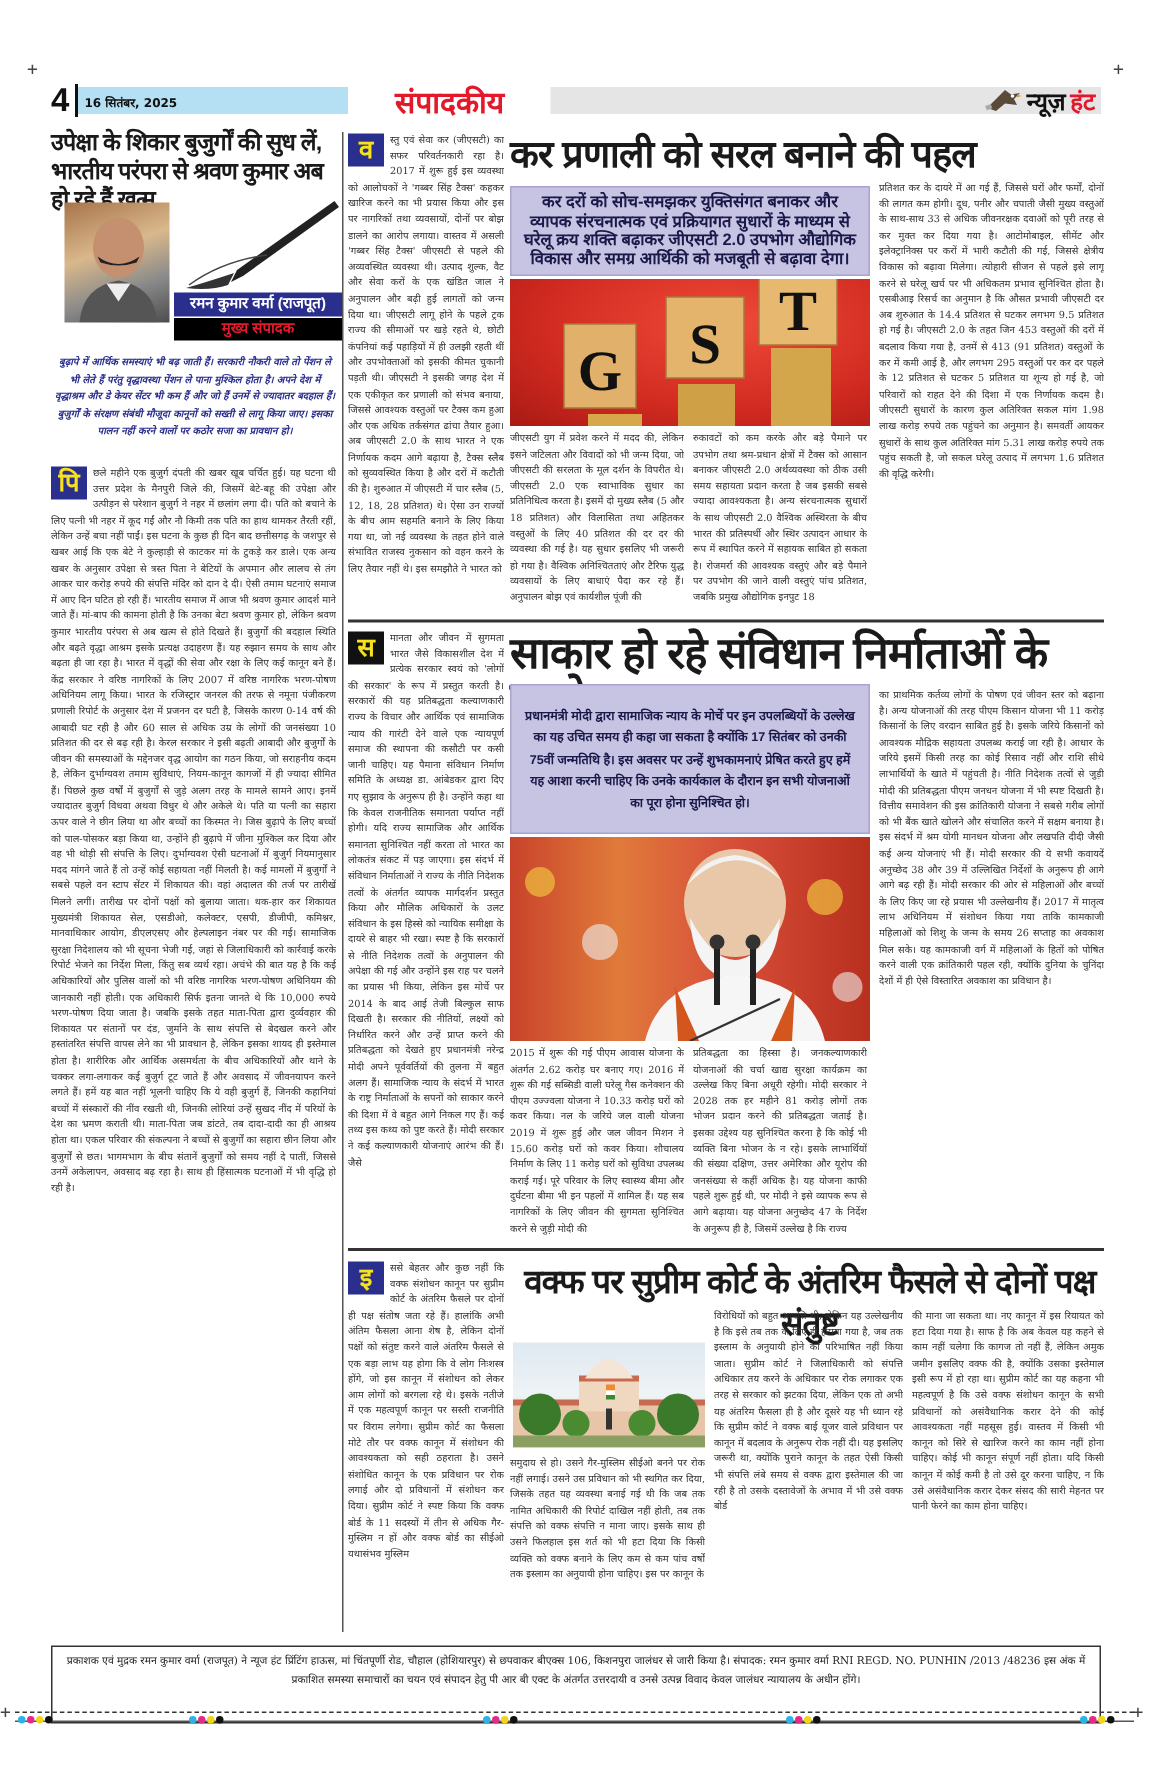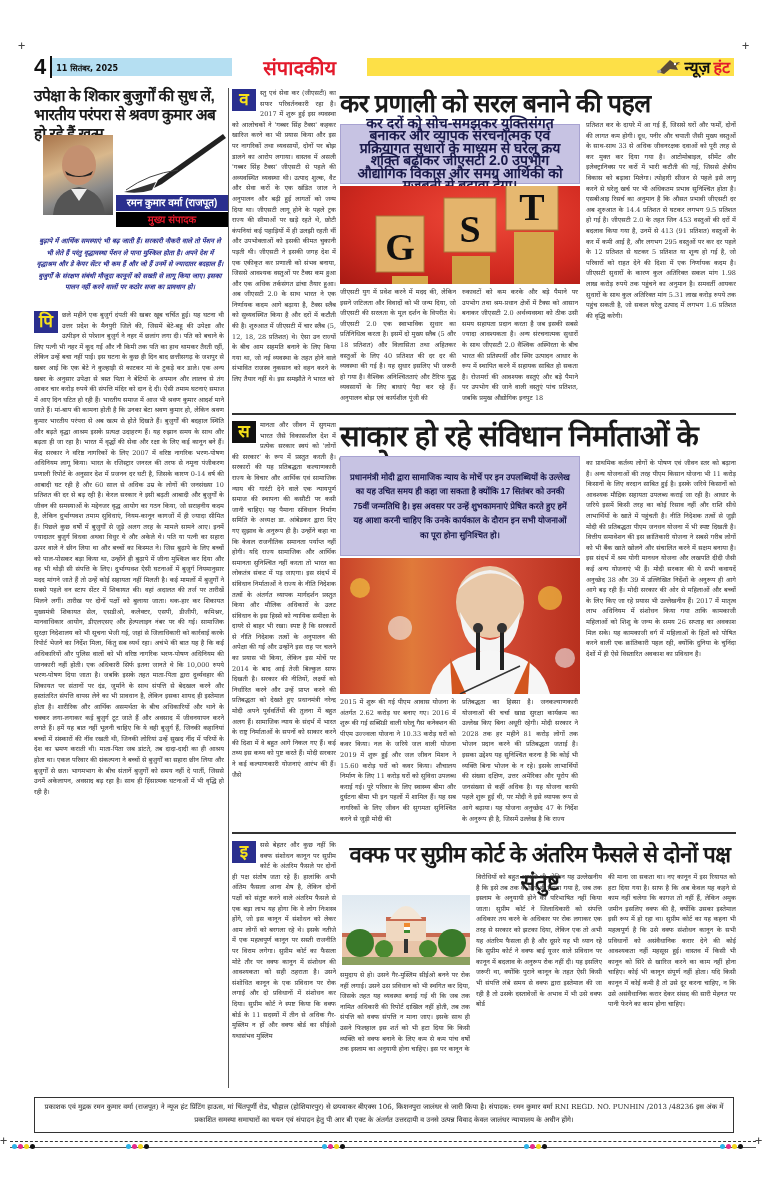--- a/index.html
+++ b/index.html
@@ -5,21 +5,21 @@
   * { box-sizing: border-box; margin: 0; padding: 0; }
   html, body { width: 768px; height: 1187px; background: #ffffff; overflow: hidden; }
   body { position: relative; font-family: "DejaVu Sans", sans-serif; color: #222; }
 
   .crop { position: absolute; font-size: 12px; color: #444; font-family: "DejaVu Sans Mono", monospace; line-height: 1; }
 
   .masthead { position: absolute; left: 34px; top: 55px; width: 700px; height: 24px; display: flex; align-items: center; }
   .page-num { font-family: "Liberation Sans", sans-serif; font-weight: bold; font-size: 22px; color: #111; padding-right: 4px; border-right: 2px solid #111; line-height: 22px; background: #fff; }
   .band-left { flex: 0 0 180px; height: 18px; background: #b5dff2; display: flex; align-items: center; padding-left: 4px; font-size: 8px; font-weight: bold; color: #111; }
   .band-title { flex: 0 0 135px; text-align: center; font-size: 20px; font-weight: bold; color: #e3192b; font-family: "Liberation Sans", sans-serif; }
-  .band-right { flex: 1; height: 18px; background: #fde047; display: flex; justify-content: flex-end; align-items: center; padding-right: 4px; }
+  .band-right { flex: 1; height: 18px; background: #e5e5e5; display: flex; justify-content: flex-end; align-items: center; padding-right: 4px; }
   .logo { display: flex; align-items: center; gap: 3px; font-weight: bold; font-size: 16px; font-family: "Liberation Sans", sans-serif; }
   .logo .eagle { width: 26px; height: 18px; position: relative; }
   .logo .l1 { color: #111; }
   .logo .l2 { color: #e3192b; font-family: Liberation Serif, serif; }
 
   .col { position: absolute; font-family: "DejaVu Serif", serif; font-size: 6.5px; line-height: 10.6px; color: #333; text-align: justify; overflow: hidden; }
   .rule-v { position: absolute; width: 1px; background: #555; }
   .rule-h { position: absolute; height: 2px; background: #333; }
 
   .headline { position: absolute; font-family: "Liberation Sans", sans-serif; font-weight: bold; color: #1a1a1a; letter-spacing: -0.5px; }
@@ -27,38 +27,38 @@
   .drop.blue { background: #2a2f8e; color: #f7e11a; }
   .drop.black { background: #111; color: #f7e11a; }
 
   .callout { position: absolute; background: #c7c3e3; border: 1px solid #a8a3d1; text-align: center; font-family: "Liberation Sans", sans-serif; font-weight: bold; color: #1a1a4a; display: flex; align-items: center; justify-content: center; padding: 4px 8px; }
 
   .photo { position: absolute; overflow: hidden; }
   .byline-name { position: absolute; background: #2a2f8e; color: #fff; font-size: 10px; font-weight: bold; text-align: center; font-family: "Liberation Sans", sans-serif; }
   .byline-role { position: absolute; background: #000000; color: #e3192b; font-size: 10px; font-weight: bold; text-align: center; font-family: "Liberation Sans", sans-serif; }
   .intro { position: absolute; font-family: "DejaVu Sans", sans-serif; font-style: italic; font-weight: bold; font-size: 6.6px; line-height: 11.5px; color: #2a2f8e; text-align: center; }
 
-  .footer-box { position: absolute; left: 34px; top: 1097px; width: 700px; height: 36px; border: 1px solid #333; font-family: "DejaVu Serif", serif; font-size: 7px; line-height: 13px; text-align: center; padding: 3px 6px; color: #222; }
+  .footer-box { position: absolute; left: 34px; top: 1097px; width: 700px; height: 52px; border: 1px solid #333; font-family: "DejaVu Serif", serif; font-size: 7px; line-height: 13px; text-align: center; padding: 3px 6px; color: #222; }
   .dashline { position: absolute; left: 10px; top: 1141px; width: 746px; border-top: 1px dashed #333; }
   .regline { position: absolute; left: 10px; top: 1147px; width: 746px; height: 1px; background: #555; }
   .regmark { position: absolute; top: 1144px; display: flex; gap: 1px; }
   .regmark span { width: 5px; height: 5px; border-radius: 50%; display: inline-block; }
 </style>
 </head>
 <body>
 
 <div class="crop" style="left:18px;top:40px;">+</div>
 <div class="crop" style="left:742px;top:40px;">+</div>
 <div class="crop" style="left:0px;top:1135px;">+</div>
 <div class="crop" style="left:755px;top:1135px;">+</div>
 
 <div class="masthead">
   <span class="page-num">4</span>
   <div class="band-left">
-    <span>11 सितंबर, 2025</span>
+    <span>16 सितंबर, 2025</span>
   </div>
   <div class="band-title">संपादकीय</div>
   <div class="band-right">
     <div class="logo">
       <span class="eagle">
         <svg width="26" height="18" viewBox="0 0 26 18">
           <path d="M2 14 L10 6 L14 2 L18 5 L24 4 L20 8 L22 12 L14 11 L8 16 Z" fill="#5a4a3a"></path>
           <circle cx="19" cy="6" r="1.2" fill="#fff"></circle>
           <path d="M22 5 L25 6 L22 7 Z" fill="#e0a020"></path>
           <rect x="1" y="12" width="4" height="3" fill="#aaa" transform="rotate(-20 3 13)"></rect>
@@ -96,21 +96,21 @@
   <span class="drop blue">पि</span><span>छले महीने एक बुजुर्ग दंपती की खबर खूब चर्चित हुई। यह घटना थी उत्तर प्रदेश के मैनपुरी जिले की, जिसमें बेटे-बहू की उपेक्षा और उत्पीड़न से परेशान बुजुर्ग ने नहर में छलांग लगा दी। पति को बचाने के लिए पत्नी भी नहर में कूद गईं और नौ किमी तक पति का हाथ थामकर तैरती रहीं, लेकिन उन्हें बचा नहीं पाईं। इस घटना के कुछ ही दिन बाद छत्तीसगढ़ के जशपुर से खबर आई कि एक बेटे ने कुल्हाड़ी से काटकर मां के टुकड़े कर डाले। एक अन्य खबर के अनुसार उपेक्षा से त्रस्त पिता ने बेटियों के अपमान और लालच से तंग आकर चार करोड़ रुपये की संपत्ति मंदिर को दान दे दी। ऐसी तमाम घटनाएं समाज में आए दिन घटित हो रही हैं। भारतीय समाज में आज भी श्रवण कुमार आदर्श माने जाते हैं। मां-बाप की कामना होती है कि उनका बेटा श्रवण कुमार हो, लेकिन श्रवण कुमार भारतीय परंपरा से अब खत्म से होते दिखते हैं। बुजुर्गों की बदहाल स्थिति और बढ़ते वृद्धा आश्रम इसके प्रत्यक्ष उदाहरण हैं। यह रुझान समय के साथ और बढ़ता ही जा रहा है। भारत में वृद्धों की सेवा और रक्षा के लिए कई कानून बने हैं। केंद्र सरकार ने वरिष्ठ नागरिकों के लिए 2007 में वरिष्ठ नागरिक भरण-पोषण अधिनियम लागू किया। भारत के रजिस्ट्रार जनरल की तरफ से नमूना पंजीकरण प्रणाली रिपोर्ट के अनुसार देश में प्रजनन दर घटी है, जिसके कारण 0-14 वर्ष की आबादी घट रही है और 60 साल से अधिक उम्र के लोगों की जनसंख्या 10 प्रतिशत की दर से बढ़ रही है। केरल सरकार ने इसी बढ़ती आबादी और बुजुर्गों के जीवन की समस्याओं के मद्देनजर वृद्ध आयोग का गठन किया, जो सराहनीय कदम है, लेकिन दुर्भाग्यवश तमाम सुविधाएं, नियम-कानून कागजों में ही ज्यादा सीमित हैं। पिछले कुछ वर्षों में बुजुर्गों से जुड़े अलग तरह के मामले सामने आए। इनमें ज्यादातर बुजुर्ग विधवा अथवा विधुर थे और अकेले थे। पति या पत्नी का सहारा ऊपर वाले ने छीन लिया था और बच्चों का किस्मत ने। जिस बुढ़ापे के लिए बच्चों को पाल-पोसकर बड़ा किया था, उन्होंने ही बुढ़ापे में जीना मुश्किल कर दिया और वह भी थोड़ी सी संपत्ति के लिए। दुर्भाग्यवश ऐसी घटनाओं में बुजुर्ग नियमानुसार मदद मांगने जाते हैं तो उन्हें कोई सहायता नहीं मिलती है। कई मामलों में बुजुर्गों ने सबसे पहले वन स्टाप सेंटर में शिकायत की। वहां अदालत की तर्ज पर तारीखें मिलने लगीं। तारीख पर दोनों पक्षों को बुलाया जाता। थक-हार कर शिकायत मुख्यमंत्री शिकायत सेल, एसडीओ, कलेक्टर, एसपी, डीजीपी, कमिश्नर, मानवाधिकार आयोग, डीएलएसए और हेल्पलाइन नंबर पर की गई। सामाजिक सुरक्षा निदेशालय को भी सूचना भेजी गई, जहां से जिलाधिकारी को कार्रवाई करके रिपोर्ट भेजने का निर्देश मिला, किंतु सब व्यर्थ रहा। अचंभे की बात यह है कि कई अधिकारियों और पुलिस वालों को भी वरिष्ठ नागरिक भरण-पोषण अधिनियम की जानकारी नहीं होती। एक अधिकारी सिर्फ इतना जानते थे कि 10,000 रुपये भरण-पोषण दिया जाता है। जबकि इसके तहत माता-पिता द्वारा दुर्व्यवहार की शिकायत पर संतानों पर दंड, जुर्माने के साथ संपत्ति से बेदखल करने और हस्तांतरित संपत्ति वापस लेने का भी प्रावधान है, लेकिन इसका शायद ही इस्तेमाल होता है। शारीरिक और आर्थिक असमर्थता के बीच अधिकारियों और थाने के चक्कर लगा-लगाकर कई बुजुर्ग टूट जाते हैं और अवसाद में जीवनयापन करने लगते हैं। हमें यह बात नहीं भूलनी चाहिए कि ये वही बुजुर्ग हैं, जिनकी कहानियां बच्चों में संस्कारों की नींव रखती थी, जिनकी लोरियां उन्हें सुखद नींद में परियों के देश का भ्रमण कराती थी। माता-पिता जब डांटते, तब दादा-दादी का ही आश्रय होता था। एकल परिवार की संकल्पना ने बच्चों से बुजुर्गों का सहारा छीन लिया और बुजुर्गों से छत। भागमभाग के बीच संतानें बुजुर्गों को समय नहीं दे पातीं, जिससे उनमें अकेलापन, अवसाद बढ़ रहा है। साथ ही हिंसात्मक घटनाओं में भी वृद्धि हो रही है।</span>
 </div>
 
 <div class="rule-v" style="left:228px;top:88px;height:1000px;"></div>
 
 <div class="col" style="left:232px;top:88px;width:104px;height:322px;">
   <span class="drop blue">व</span><span>स्तु एवं सेवा कर (जीएसटी) का सफर परिवर्तनकारी रहा है। 2017 में शुरू हुई इस व्यवस्था को आलोचकों ने 'गब्बर सिंह टैक्स' कहकर खारिज करने का भी प्रयास किया और इस पर नागरिकों तथा व्यवसायों, दोनों पर बोझ डालने का आरोप लगाया। वास्तव में असली 'गब्बर सिंह टैक्स' जीएसटी से पहले की अव्यवस्थित व्यवस्था थी। उत्पाद शुल्क, वैट और सेवा करों के एक खंडित जाल ने अनुपालन और बढ़ी हुई लागतों को जन्म दिया था। जीएसटी लागू होने के पहले ट्रक राज्य की सीमाओं पर खड़े रहते थे, छोटी कंपनियां कई पहाड़ियों में ही उलझी रहती थीं और उपभोक्ताओं को इसकी कीमत चुकानी पड़ती थी। जीएसटी ने इसकी जगह देश में एक एकीकृत कर प्रणाली को संभव बनाया, जिससे आवश्यक वस्तुओं पर टैक्स कम हुआ और एक अधिक तर्कसंगत ढांचा तैयार हुआ। अब जीएसटी 2.0 के साथ भारत ने एक निर्णायक कदम आगे बढ़ाया है, टैक्स स्लैब को सुव्यवस्थित किया है और दरों में कटौती की है। शुरुआत में जीएसटी में चार स्लैब (5, 12, 18, 28 प्रतिशत) थे। ऐसा उन राज्यों के बीच आम सहमति बनाने के लिए किया गया था, जो नई व्यवस्था के तहत होने वाले संभावित राजस्व नुकसान को वहन करने के लिए तैयार नहीं थे। इस समझौते ने भारत को</span>
 </div>
 <div class="headline" style="left:340px;top:88px;width:400px;font-size:25px;line-height:30px;text-align:left;">कर प्रणाली को सरल बनाने की पहल</div>
 
-<div class="callout" style="left:340px;top:124px;width:240px;height:60px;font-size:14px;line-height:12.5px;">कर दरों को सोच-समझकर युक्तिसंगत बनाकर और व्यापक संरचनात्मक एवं प्रक्रियागत सुधारों के माध्यम से घरेलू क्रय शक्ति बढ़ाकर जीएसटी 2.0 उपभोग औद्योगिक विकास और समग्र आर्थिकी को मजबूती से बढ़ावा देगा।</div>
+<div class="callout" style="left:340px;top:124px;width:240px;height:60px;font-size:11px;line-height:12.5px;">कर दरों को सोच-समझकर युक्तिसंगत बनाकर और व्यापक संरचनात्मक एवं प्रक्रियागत सुधारों के माध्यम से घरेलू क्रय शक्ति बढ़ाकर जीएसटी 2.0 उपभोग औद्योगिक विकास और समग्र आर्थिकी को मजबूती से बढ़ावा देगा।</div>
 
 <div class="photo" style="left:340px;top:186px;width:240px;height:98px;background:radial-gradient(ellipse at 60% 30%,#f04a3a 0%,#d12a20 60%,#a81a14 100%);">
   <svg width="240" height="98" viewBox="0 0 240 98">
     <rect x="52" y="90" width="36" height="10" fill="#d7a84a"></rect>
     <rect x="112" y="70" width="38" height="30" fill="#cfa046"></rect>
     <rect x="174" y="46" width="40" height="52" fill="#d4a64c"></rect>
     <rect x="36" y="30" width="48" height="56" fill="#e1b06a" stroke="#a8783a"></rect>
     <rect x="104" y="12" width="52" height="54" fill="#e4b46c" stroke="#a8783a"></rect>
     <rect x="166" y="-4" width="52" height="48" fill="#e6b870" stroke="#a8783a"></rect>
     <text x="60" y="74" font-family="Liberation Serif, serif" font-size="38" font-weight="bold" text-anchor="middle" fill="#111">G</text>

